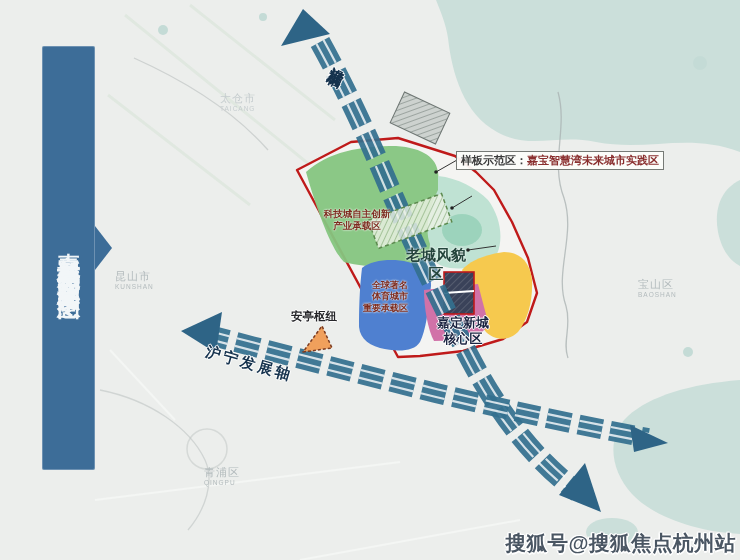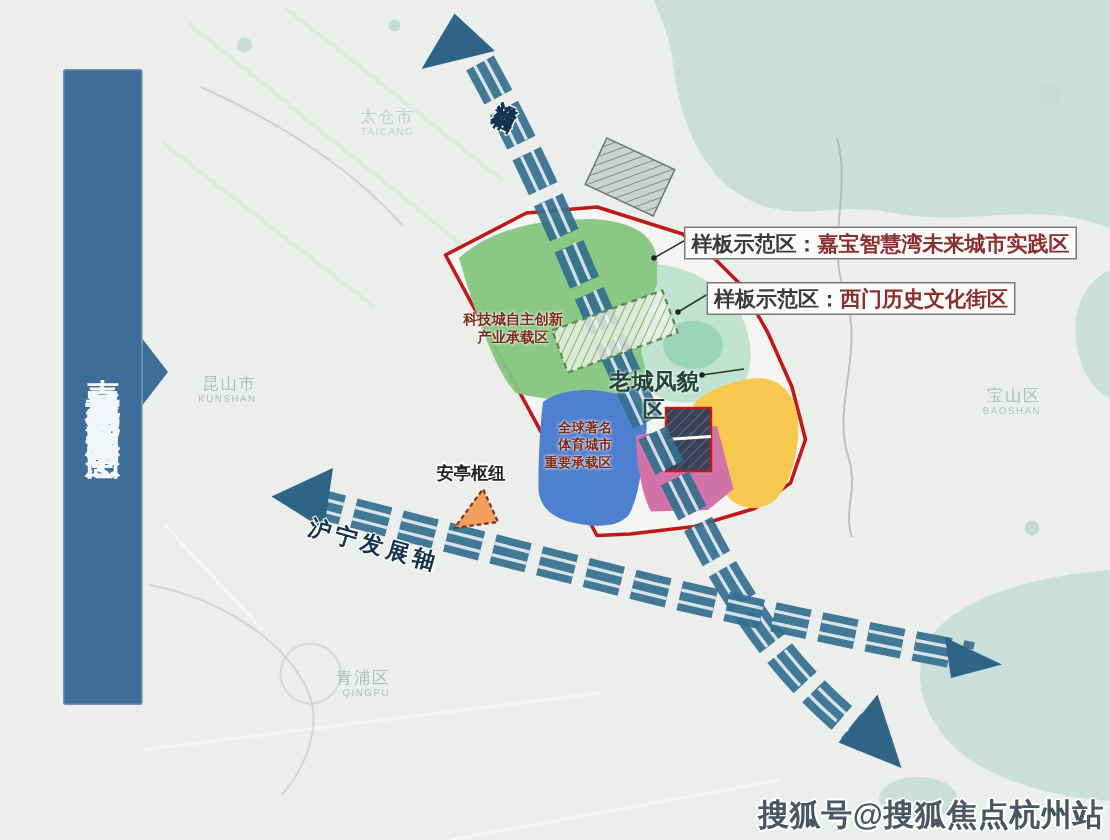--- a/index.html
+++ b/index.html
@@ -22,40 +22,40 @@
           text-shadow:-1px 0 0 rgba(255,255,255,.9),1px 0 0 rgba(255,255,255,.9),
                        0 -1px 0 rgba(255,255,255,.9),0 1px 0 rgba(255,255,255,.9);}
   .axis-yanjiang{left:336px;top:54px;writing-mode:vertical-rl;text-orientation:upright;
           letter-spacing:1px;transform:rotate(26deg);transform-origin:top left;}
   .axis-huning{left:206px;top:342px;letter-spacing:3px;transform:rotate(16deg);
           transform-origin:left center;}
 
   
   .zl{position:absolute;white-space:pre-line;text-align:center;font-weight:bold;line-height:1.25;}
   .halo{text-shadow:0 0 2px rgba(255,255,255,.85),0 0 2px rgba(255,255,255,.85);}
-  .zl-tech{left:302px;top:208px;width:80px;font-size:9.5px;color:#7c2b1e;}
+  .zl-tech{left:317px;top:208px;width:80px;font-size:9.5px;color:#7c2b1e;}
   .zl-oldtown{left:406px;top:246px;width:60px;font-size:15px;color:#24453c;}
   .zl-sports{left:360px;top:280px;width:48px;font-size:9px;color:#7c2b1e;text-align:right;}
   .zl-madong{left:476px;top:278px;width:52px;font-size:9px;color:#7c2b1e;}
   .zl-core{left:430px;top:315px;width:66px;font-size:13px;font-weight:900;color:#1a2340;
           text-shadow:-1px 0 0 #fff,1px 0 0 #fff,0 -1px 0 #fff,0 1px 0 #fff;}
   .zl-anting{left:286px;top:309px;width:56px;font-size:11.5px;font-weight:900;color:#26262a;
           text-shadow:-1px 0 0 #fff,1px 0 0 #fff,0 -1px 0 #fff,0 1px 0 #fff;}
 
   
   .callout{position:absolute;background:rgba(252,252,250,.95);border:1px solid #767a76;
-          font-size:14px;line-height:1;padding:3px 4px;white-space:nowrap;}
+          font-size:11px;line-height:1;padding:3px 4px;white-space:nowrap;}
   .callout .pfx{color:#3c3c3c;font-weight:bold;}
   .callout .nm{color:#8a2f2f;font-weight:bold;}
   .co-1{left:456px;top:151px;}
   .co-2{left:471px;top:188px;}
   .co-3{left:495px;top:238px;}
 
   
-  .region{position:absolute;width:56px;text-align:right;color:#b3bbbd;line-height:1.2;}
+  .region{position:absolute;width:56px;text-align:left;color:#b3bbbd;line-height:1.2;margin-top:20px;}
   .region .cn{font-size:11px;letter-spacing:1px;}
   .region .py{font-size:6.5px;letter-spacing:1px;}
   .rg-taicang{left:220px;top:72px;color:#c6cdcf;}
   .rg-kunshan{left:115px;top:250px;}
   .rg-baoshan{left:638px;top:258px;}
   .rg-qingpu{left:204px;top:446px;}
 
   
   .watermark{position:absolute;right:4px;bottom:3px;font-size:20.5px;font-weight:900;
           color:#4a5663;letter-spacing:.5px;
@@ -175,27 +175,26 @@
 
   <div class="axis-label axis-yanjiang">沿江发展轴</div>
   <div class="axis-label axis-huning">沪宁发展轴</div>
 
   <div class="zl zl-tech halo">科技城自主创新
 产业承载区</div>
   <div class="zl zl-oldtown halo">老城风貌区</div>
   <div class="zl zl-sports halo">全球著名
 体育城市
 重要承载区</div>
+  <div class="zl zl-core">嘉定新城
+核心区</div>
   <div class="zl zl-anting">安亭枢纽</div>
 
   <div class="callout co-1">
     <span class="pfx">样板示范区：</span><span class="nm">嘉宝智慧湾未来城市实践区</span>
-  </div>
-  <div class="callout co-2">
-    <span class="pfx">样板示范区：</span><span class="nm">西门历史文化街区</span>
   </div>
 
   <div class="region rg-taicang">
     <div class="cn">太仓市</div>
     <div class="py">TAICANG</div>
   </div>
   <div class="region rg-kunshan">
     <div class="cn">昆山市</div>
     <div class="py">KUNSHAN</div>
   </div>

